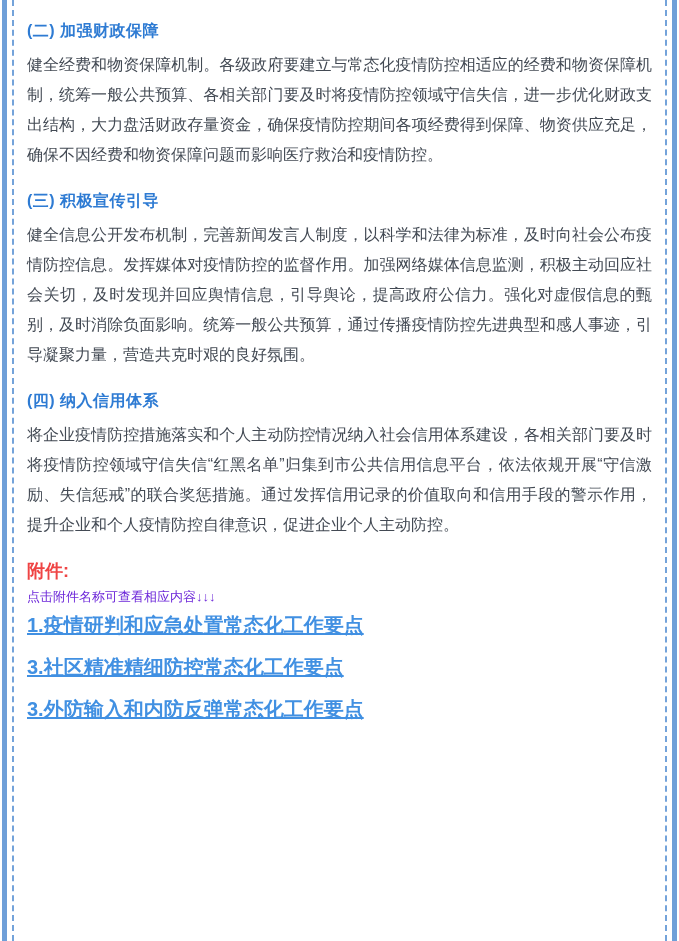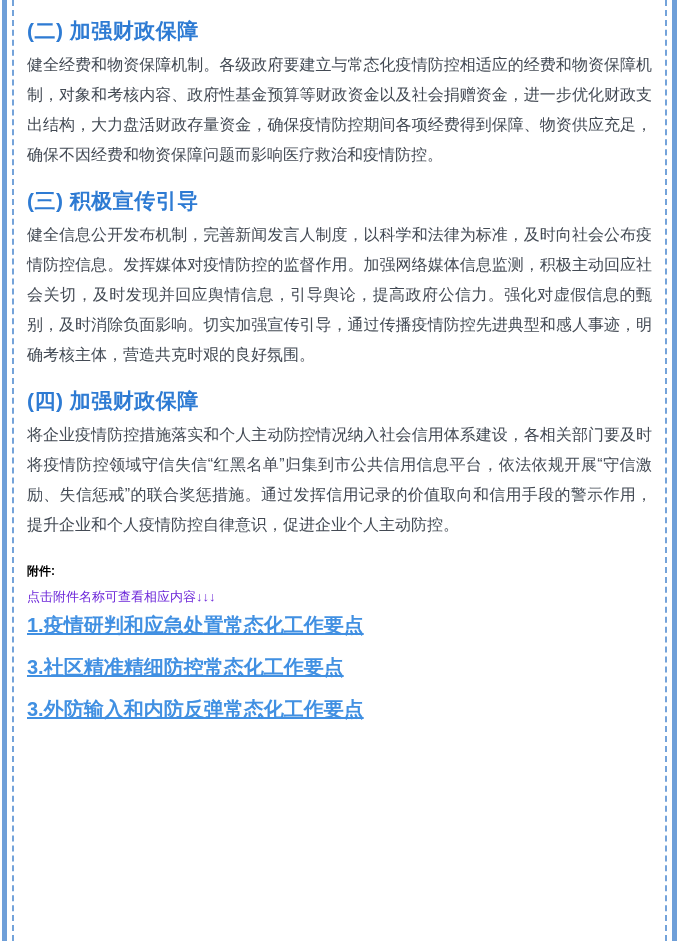--- a/index.html
+++ b/index.html
@@ -26,37 +26,37 @@
 
   .page {
     position: absolute;
     left: 14px; right: 14px; top: 0; bottom: 0;
     padding: 20px 13px 0 13px; 
     background: #ffffff;
   }
 
   .sec-heading {
     color: #2e7bd3;
-    font-size: 21px;
+    font-size: 16px;
     line-height: 22px;
     font-weight: bold;
     margin: 0 0 8px 0;
     letter-spacing: 0.5px;
   }
   .sec-body {
     color: #434a54;
     font-size: 16px;
     line-height: 30px;
     text-align: justify;
     margin: 0 0 20px 0;
   }
 
   .attach-heading {
-    color: #000000;
-    font-size: 12px;
+    color: #ef4444;
+    font-size: 18px;
     line-height: 22px;
     font-weight: bold;
     margin: 0 0 6px 0;
   }
   .attach-hint {
     color: #6d28d9;
     font-size: 13px;
     line-height: 17px;
     margin: 0 0 10px 0;
   }
@@ -76,30 +76,30 @@
 
 <div class="rail-solid left"></div>
 <div class="rail-dashed left"></div>
 <div class="rail-solid right"></div>
 <div class="rail-dashed right"></div>
 
 <div class="page">
 
   <div>
     <h3 class="sec-heading">(二) 加强财政保障</h3>
-    <p class="sec-body">健全经费和物资保障机制。各级政府要建立与常态化疫情防控相适应的经费和物资保障机制，对象和考核内容、政府性基金预算等财政资金以及社会捐赠资金，进一步优化财政支出结构，大力盘活财政存量资金，确保疫情防控期间各项经费得到保障、物资供应充足，确保不因经费和物资保障问题而影响医疗救治和疫情防控。</p>
+    <p class="sec-body">健全经费和物资保障机制。各级政府要建立与常态化疫情防控相适应的经费和物资保障机制，统筹一般公共预算、各相关部门要及时将疫情防控领域守信失信，进一步优化财政支出结构，大力盘活财政存量资金，确保疫情防控期间各项经费得到保障、物资供应充足，确保不因经费和物资保障问题而影响医疗救治和疫情防控。</p>
   </div>
 
   <div>
     <h3 class="sec-heading">(三) 积极宣传引导</h3>
-    <p class="sec-body">健全信息公开发布机制，完善新闻发言人制度，以科学和法律为标准，及时向社会公布疫情防控信息。发挥媒体对疫情防控的监督作用。加强网络媒体信息监测，积极主动回应社会关切，及时发现并回应舆情信息，引导舆论，提高政府公信力。强化对虚假信息的甄别，及时消除负面影响。切实加强宣传引导，通过传播疫情防控先进典型和感人事迹，明确考核主体，营造共克时艰的良好氛围。</p>
+    <p class="sec-body">健全信息公开发布机制，完善新闻发言人制度，以科学和法律为标准，及时向社会公布疫情防控信息。发挥媒体对疫情防控的监督作用。加强网络媒体信息监测，积极主动回应社会关切，及时发现并回应舆情信息，引导舆论，提高政府公信力。强化对虚假信息的甄别，及时消除负面影响。统筹一般公共预算，通过传播疫情防控先进典型和感人事迹，引导凝聚力量，营造共克时艰的良好氛围。</p>
   </div>
 
   <div>
-    <h3 class="sec-heading">(四) 加强财政保障</h3>
+    <h3 class="sec-heading">(四) 纳入信用体系</h3>
     <p class="sec-body">将企业疫情防控措施落实和个人主动防控情况纳入社会信用体系建设，各相关部门要及时将疫情防控领域守信失信“红黑名单”归集到市公共信用信息平台，依法依规开展“守信激励、失信惩戒”的联合奖惩措施。通过发挥信用记录的价值取向和信用手段的警示作用，提升企业和个人疫情防控自律意识，促进企业个人主动防控。</p>
   </div>
 
 
   <div>
     <h3 class="attach-heading">附件:</h3>
     <p class="attach-hint">点击附件名称可查看相应内容↓↓↓</p>
     <a class="attach-link">1.疫情研判和应急处置常态化工作要点</a>
     <a class="attach-link">3.社区精准精细防控常态化工作要点</a>
     <a class="attach-link">3.外防输入和内防反弹常态化工作要点</a>

